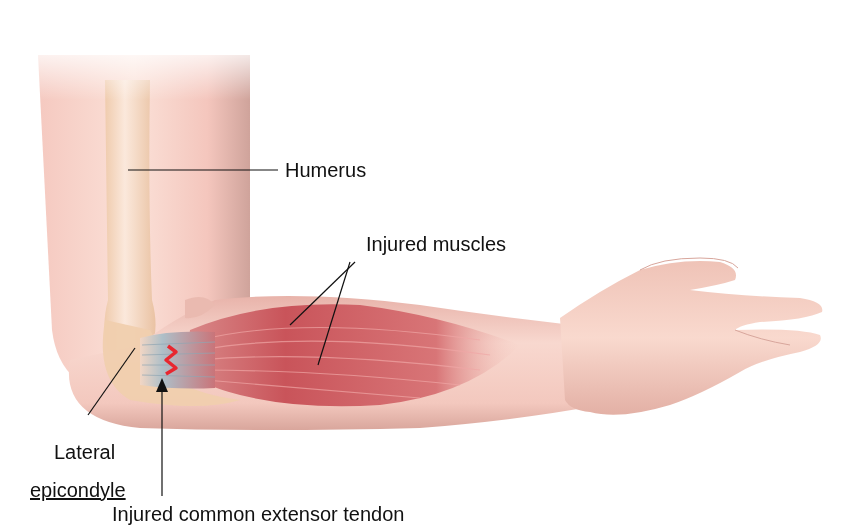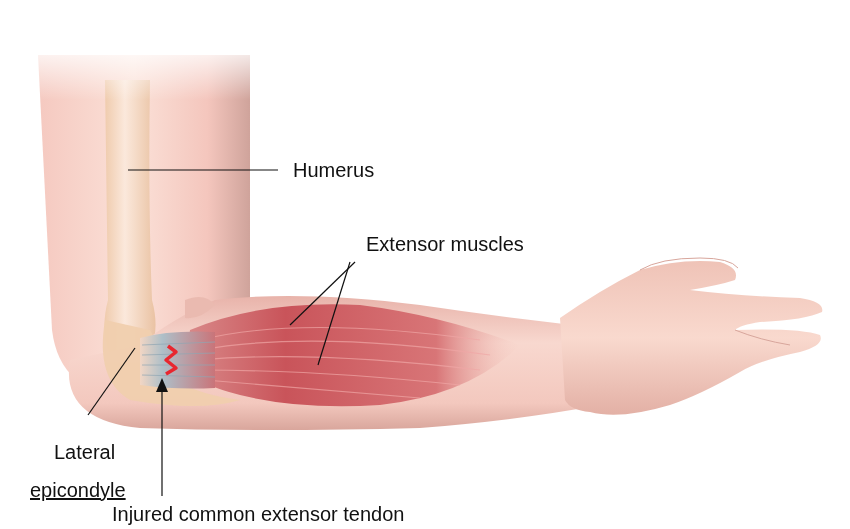--- a/index.html
+++ b/index.html
@@ -96,17 +96,17 @@
   <g stroke="#111" stroke-width="1.2" fill="none">
     <line x1="128" y1="170" x2="278" y2="170"></line>
     <line x1="290" y1="325" x2="355" y2="262"></line>
     <line x1="318" y1="365" x2="350" y2="262"></line>
     <line x1="135" y1="348" x2="88" y2="415"></line>
     <line x1="162" y1="496" x2="162" y2="385"></line>
     <path d="M156 392 L162 378 L168 392 Z" fill="#111" stroke="none"></path>
   </g>
 </svg>
 
-<div class="label" style="left:293px; top:158px;">Humerus</div>
-<div class="label" style="left:366px; top:232px;">Extensor muscles</div>
+<div class="label" style="left:285px; top:158px;">Humerus</div>
+<div class="label" style="left:366px; top:232px;">Injured muscles</div>
 <div class="label" style="left:34px; top:440px;margin-left:20px;">Lateral</div>
 <div class="label" style="left:30px; top:478px;text-decoration:underline;">epicondyle</div>
 <div class="label" style="left:100px; top:502px;margin-left:12px;">Injured common extensor tendon</div>
 
 </body></html>

